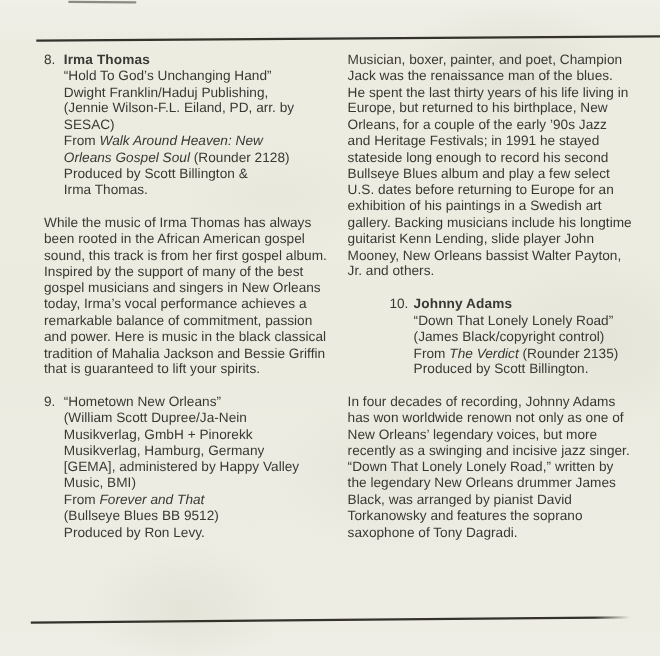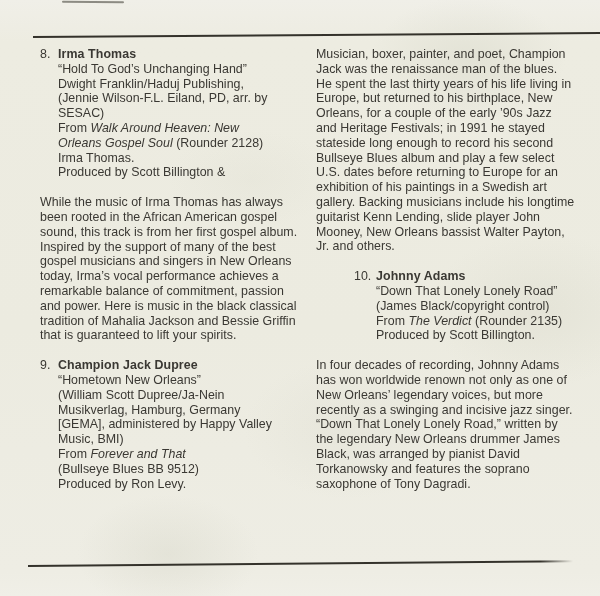--- a/index.html
+++ b/index.html
@@ -71,28 +71,29 @@
 <div id="bottom-rule" class="rule"></div>
 <div id="col-left" class="col">
     <div class="block entry">
       <div class="entry-head"><span class="num">8.</span><span class="artist">Irma Thomas</span></div>
       <div class="credit-line"><span>“Hold To God’s Unchanging Hand”</span></div>
       <div class="credit-line"><span>Dwight Franklin/Haduj Publishing,</span></div>
       <div class="credit-line"><span>(Jennie Wilson-F.L. Eiland, PD, arr. by</span></div>
       <div class="credit-line"><span>SESAC)</span></div>
       <div class="credit-line"><span>From </span><span class="it">Walk Around Heaven: New</span></div>
       <div class="credit-line"><span class="it">Orleans Gospel Soul</span><span> (Rounder 2128)</span></div>
+      <div class="credit-line"><span>Produced by Scott Billington &amp;</span></div>
       <div class="credit-line"><span>Irma Thomas.</span></div>
-      <div class="credit-line"><span>Produced by Scott Billington &amp;</span></div>
     </div>
     <div class="block para">While the music of Irma Thomas has always been rooted in the African American gospel sound, this track is from her first gospel album. Inspired by the support of many of the best gospel musicians and singers in New Orleans today, Irma’s vocal performance achieves a remarkable balance of commitment, passion and power. Here is music in the black classical tradition of Mahalia Jackson and Bessie Griffin that is guaranteed to lift your spirits.</div>
     <div class="block entry">
-      <div class="entry-head"><span class="num">9.</span><span class="artist">Champion Jack Dupree</span></div>
+      <div class="entry-head"><span class="num">9.</span></div>
       <div class="credit-line"><span>“Hometown New Orleans”</span></div>
       <div class="credit-line"><span>(William Scott Dupree/Ja-Nein</span></div>
+      <div class="credit-line"><span>Musikverlag, GmbH + Pinorekk</span></div>
       <div class="credit-line"><span>Musikverlag, Hamburg, Germany</span></div>
       <div class="credit-line"><span>[GEMA], administered by Happy Valley</span></div>
       <div class="credit-line"><span>Music, BMI)</span></div>
       <div class="credit-line"><span>From </span><span class="it">Forever and That</span></div>
       <div class="credit-line"><span>(Bullseye Blues BB 9512)</span></div>
       <div class="credit-line"><span>Produced by Ron Levy.</span></div>
     </div>
   </div>
 <div id="col-right" class="col">
     <div class="block para">Musician, boxer, painter, and poet, Champion Jack was the renaissance man of the blues. He spent the last thirty years of his life living in Europe, but returned to his birthplace, New Orleans, for a couple of the early ’90s Jazz and Heritage Festivals; in 1991 he stayed stateside long enough to record his second Bullseye Blues album and play a few select U.S. dates before returning to Europe for an exhibition of his paintings in a Swedish art gallery. Backing musicians include his longtime guitarist Kenn Lending, slide player John Mooney, New Orleans bassist Walter Payton, Jr. and others.</div>

